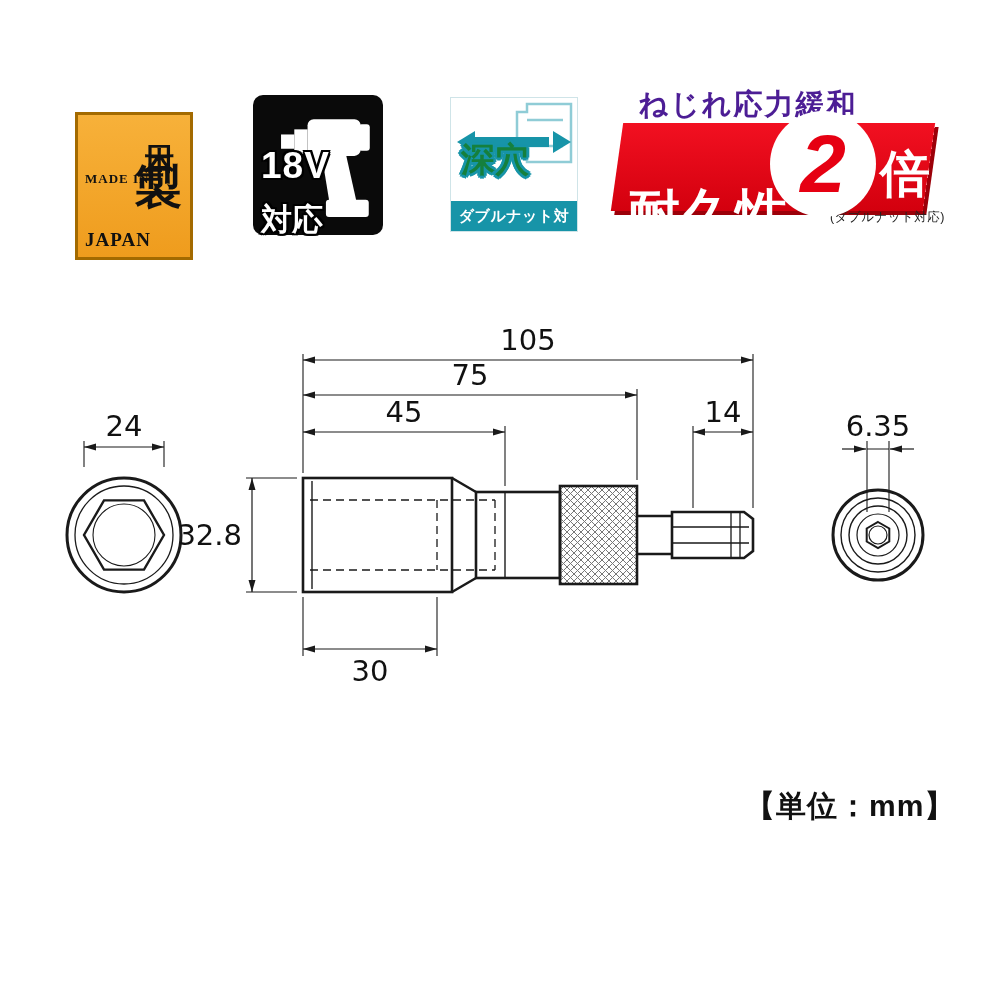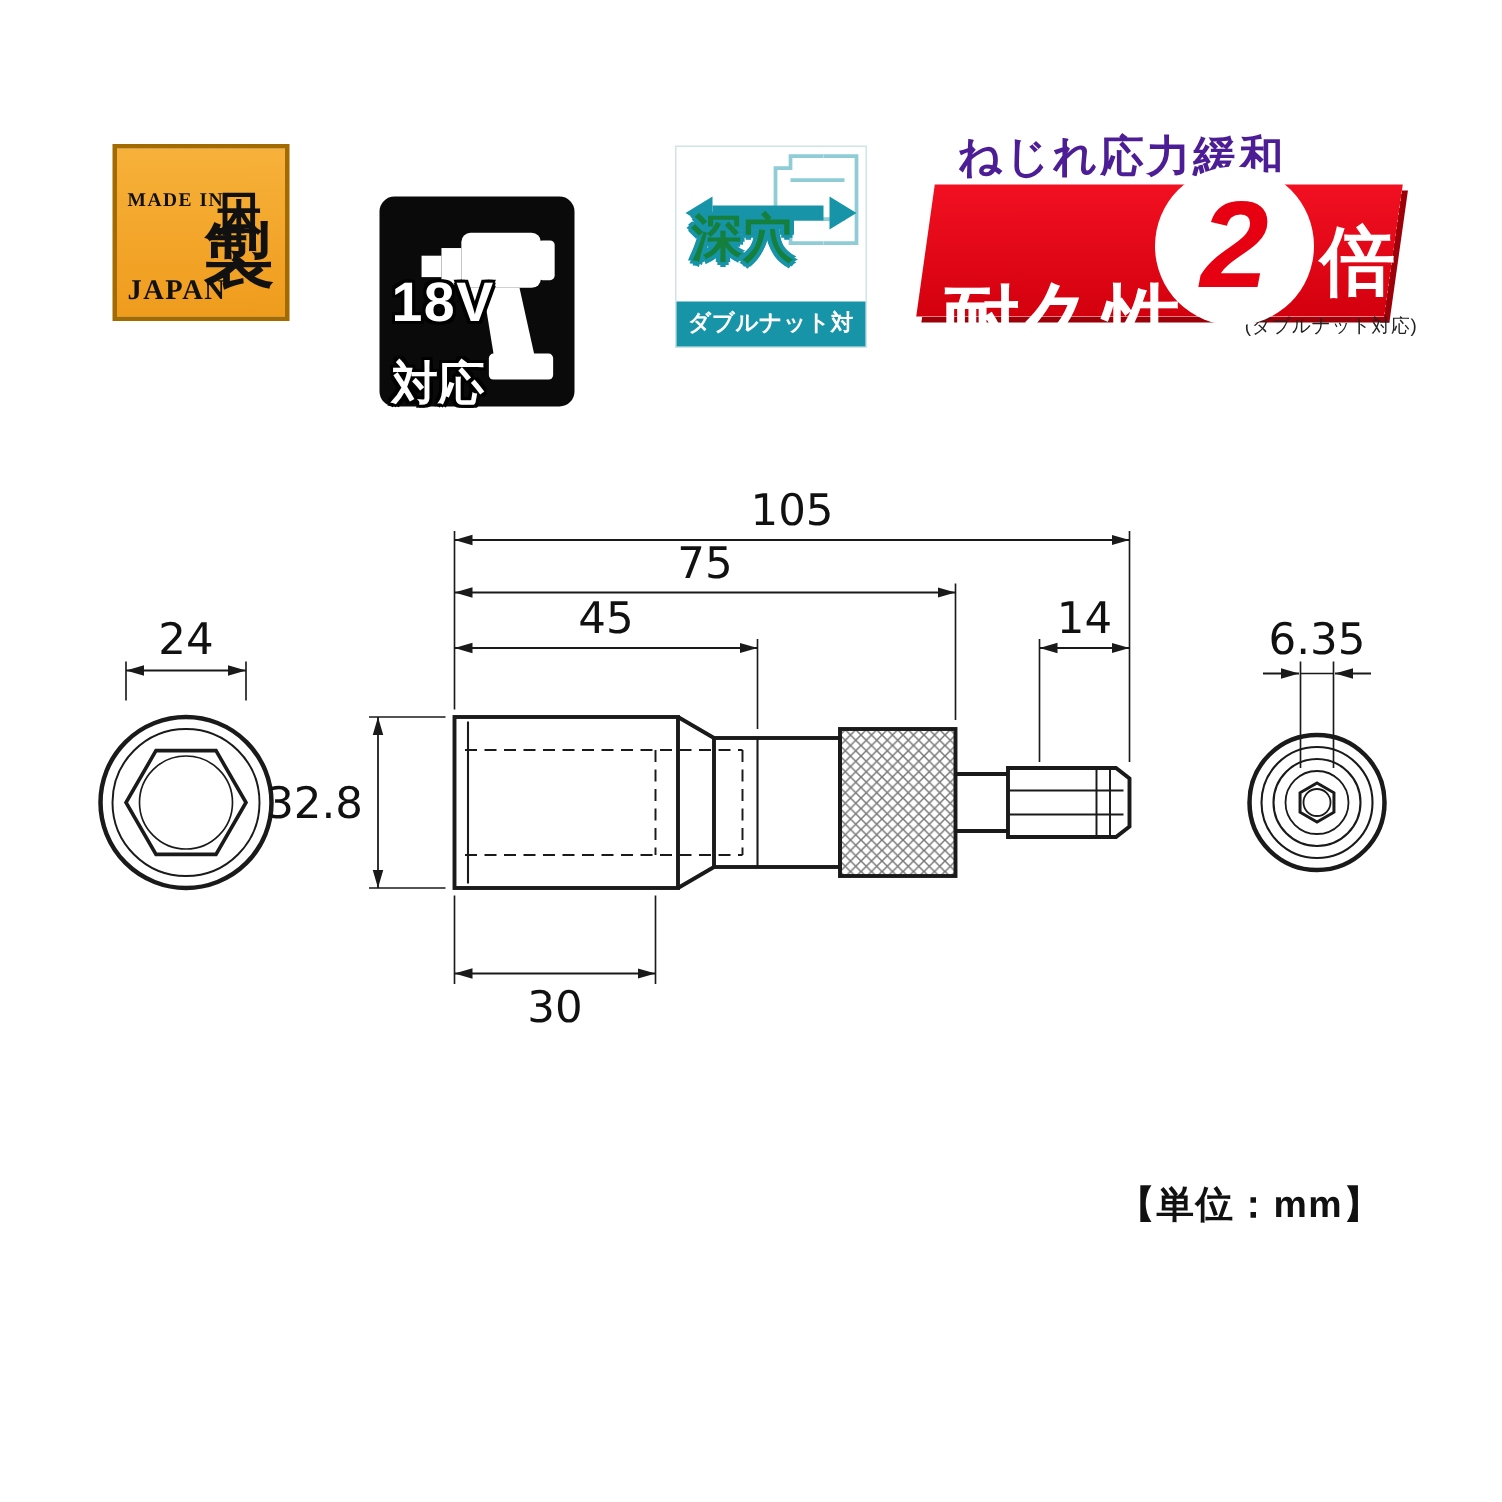--- a/index.html
+++ b/index.html
@@ -7,21 +7,21 @@
   .stage {
     position:relative; width:1001px; height:1001px;
     background:#ffffff; overflow:hidden; margin:0 auto;
     font-family:"Liberation Sans", sans-serif;
   }
   
   .badge { position:absolute; }
 
   
   .badge-japan {
-    left:75px; top:96px; width:118px; height:118px;
+    left:75px; top:112px; width:118px; height:148px;
     background:linear-gradient(180deg,#f7b13a 0%, #ef9c1d 100%);
     border:3px solid #a36a00;
   }
   .badge-japan .jp {
     position:absolute; right:8px; top:5px;
     writing-mode:vertical-rl; text-orientation:upright;
     color:#111; font-weight:bold; font-family:"Liberation Serif", serif;
     line-height:1;
   }
   .badge-japan .jp-main { font-size:31px; letter-spacing:2px; }
@@ -29,21 +29,21 @@
   .badge-japan .en {
     position:absolute; left:7px; bottom:6px;
     color:#111; font-family:"Liberation Serif", serif; font-weight:bold;
   }
   .badge-japan .en1 { font-size:13px; letter-spacing:1px; }
   .badge-japan .en2 { font-size:19px; letter-spacing:1px;margin-top:42px; }
 
   
   .badge-18v {
     left:253px; top:95px; width:130px; height:140px;
-    background:#0a0a0a; border-radius:10px;margin-top:36px;
+    background:#0a0a0a; border-radius:10px;
   }
   .badge-18v svg { position:absolute; right:2px; top:6px; }
   .badge-18v .volt, .badge-18v .taiou {
     position:absolute; left:8px; color:#fff; font-weight:bold;
     text-shadow:2px 2px 0 #000, -2px -2px 0 #000, 2px -2px 0 #000, -2px 2px 0 #000,
                 0 2px 0 #000, 0 -2px 0 #000, 2px 0 0 #000, -2px 0 0 #000;
   }
   .badge-18v .volt  { top:50px; font-size:37px; letter-spacing:1px; }
   .badge-18v .taiou { top:104px; font-size:31px; }
 
@@ -95,21 +95,21 @@
   }
   .badge-durable .note {
     position:absolute; right:0px; top:124px;
     font-size:12.5px; color:#222; letter-spacing:0.5px;
   }
 
   
   .drawing-svg { position:absolute; left:0; top:0; }
   .unit-note {
     position:absolute; left:745px; top:786px;
-    font-size:25px; font-weight:600; color:#111; letter-spacing:1px;
+    font-size:30px; font-weight:600; color:#111; letter-spacing:1px;
   }
 </style>
 </head>
 <body>
 
 <div class="stage">
 
   <svg class="drawing-svg" width="1001" height="1001" viewBox="0 0 1001 1001">
     <defs>
       <marker id="arr" markerWidth="13" markerHeight="9" refX="12" refY="4.5" orient="auto-start-reverse" markerUnits="userSpaceOnUse">

